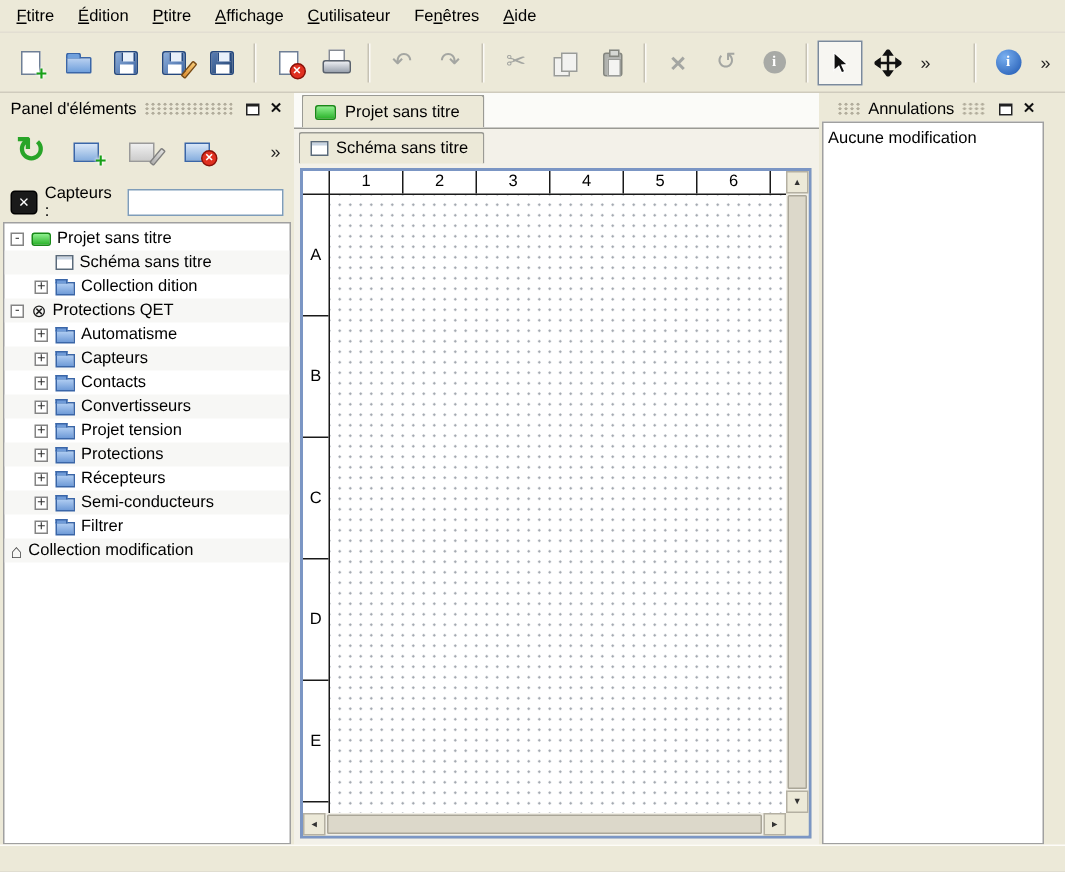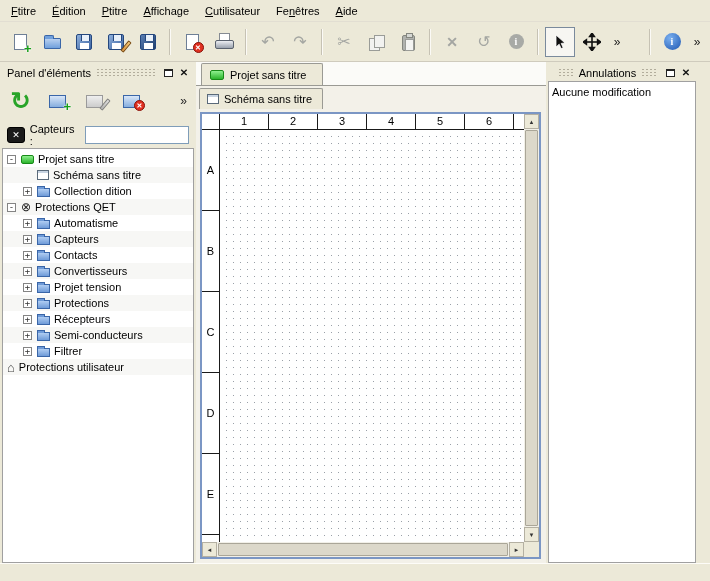--- a/index.html
+++ b/index.html
@@ -358,21 +358,21 @@
         <span>Semi-conducteurs</span>
       </div>
       <div class="tree-row d1">
         <span class="expander">+</span>
         <span class="tico ti-folder"></span>
         <span>Filtrer</span>
       </div>
       <div class="tree-row">
 
         <span class="tico ti-home">⌂</span>
-        <span>Protections utilisateur</span>
+        <span>Collection modification</span>
       </div>
     </div>
   </div>
 
   <div class="center">
     <div class="tabbar">
       <div class="tab">
         <span class="ti-project"></span>
         <span>Projet sans titre</span>
       </div>

